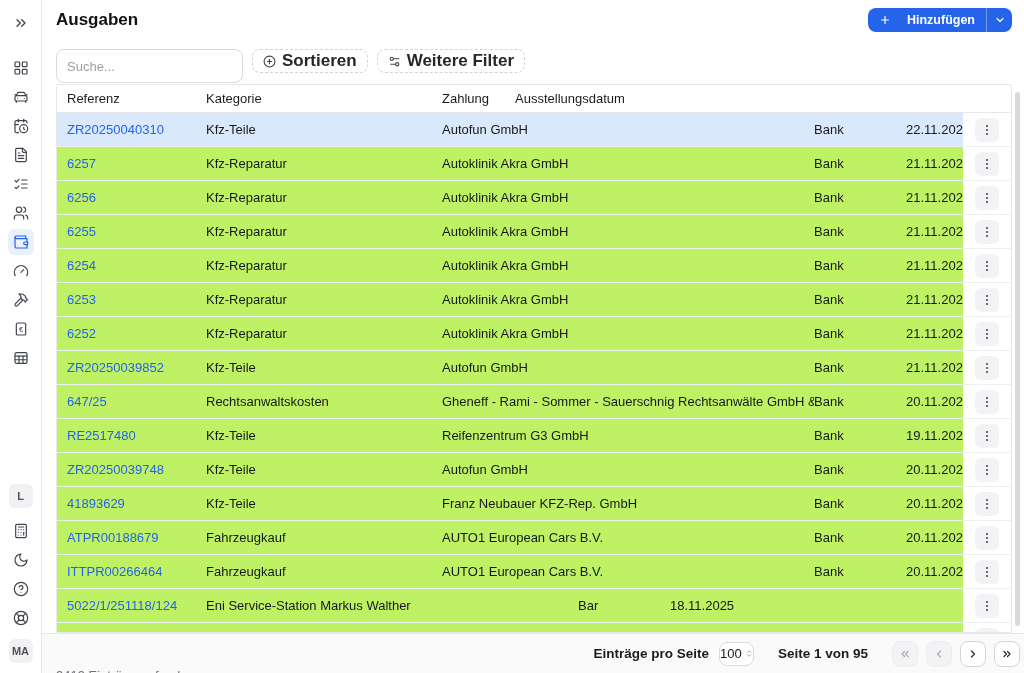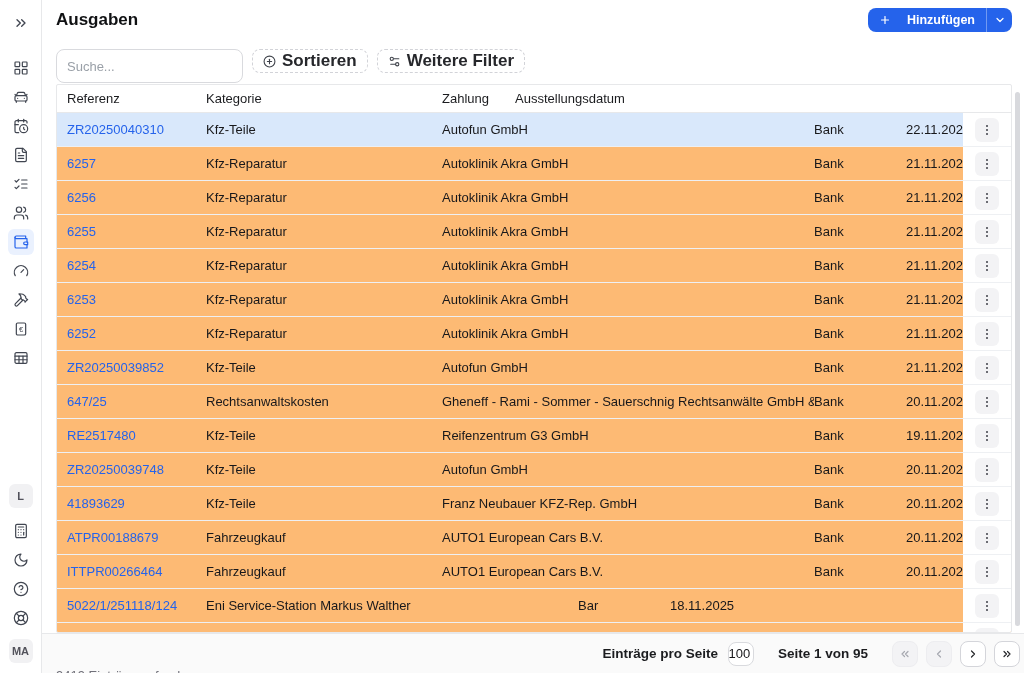--- a/index.html
+++ b/index.html
@@ -40,41 +40,41 @@
     border:1px dashed #d2d3d8; border-radius:8px; background:#fff; font-size:17px; font-weight:600;
     color:#26272b; cursor:pointer; }
   .chip svg { stroke:#3f434b; }
 
   
   .table-wrap { margin:11px 12px 0 14px; border:1px solid #e7e8ea; border-radius:2px;
     overflow:hidden; flex:1; background:#fff; }
   .thead { display:flex; align-items:center; height:28px; border-bottom:1px solid #e7e8ea;
     padding-left:10px; font-size:13px; font-weight:500; color:#1b1c1f; }
   .row { display:flex; align-items:center; height:34px; border-bottom:1px solid #eef0f3;
-    padding-left:10px; font-size:13px; background:#fdba74; }
+    padding-left:10px; font-size:13px; background:#bef264; }
   .row.selected { background:#d9e8fb; }
   .c-ref { width:139px; flex:0 0 139px; }
   .c-cat { width:236px; flex:0 0 236px; }
   .c-sup { width:372px; flex:0 0 372px; white-space:nowrap; overflow:hidden; }
   .c-pay { width:73px; flex:0 0 73px; }
   .c-date { flex:1 1 auto; min-width:0; padding-left:19px; white-space:nowrap; overflow:hidden; }
   .thead .c-date { overflow:visible; padding-left:0; }
   .ref-link { color:#2563eb; font-weight:500; text-decoration:none; cursor:pointer; }
   .c-actions { width:48px; flex:0 0 48px; height:100%; background:#fff;
     display:flex; align-items:center; justify-content:center; }
   .kebab { width:24px; height:24px; border:none; border-radius:6px; background:#f3f3f5;
     display:flex; align-items:center; justify-content:center; cursor:pointer; }
 
   
   .footerbar { height:40px; background:#fafafa; border-top:1px solid #e7e8ea;
     display:flex; align-items:center; padding:0 4px 0 14px; }
   .results { font-size:13px; color:#71717a;margin-top:44px; }
   .footerbar .grow { flex:1; }
   .pp-label, .page-status { font-size:13.5px; font-weight:600; color:#1b1c1f; }
-  .pp-select { width:26px; height:24px; margin:0 24px 0 10px; background:#fff;
+  .pp-select { width:35px; height:24px; margin:0 24px 0 10px; background:#fff;
     border:1px solid #d9dade; border-radius:8px; display:flex; align-items:center;
     justify-content:center; gap:3px; font-size:13px; cursor:pointer; }
   .pp-select svg { stroke:#8b8f98; }
   .pager { display:flex; gap:8px; margin-left:24px; }
   .pg-btn { width:26px; height:26px; border-radius:8px; display:flex; align-items:center;
     justify-content:center; cursor:pointer; }
   .pg-btn.disabled { background:#f3f3f5; border:1px solid #ededf0; }
   .pg-btn.disabled svg { stroke:#a7a9b0; }
   .pg-btn.enabled { background:#fff; border:1px solid #d4d5da; }
   .pg-btn.enabled svg { stroke:#26272b; }

